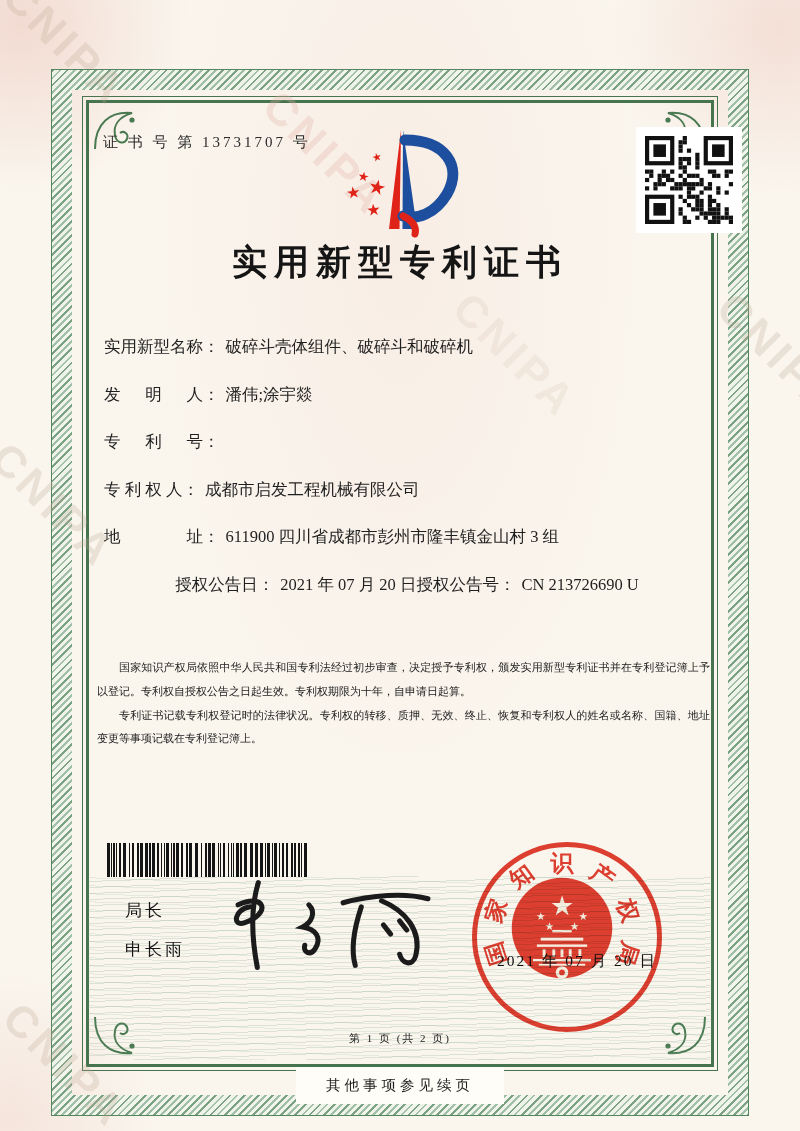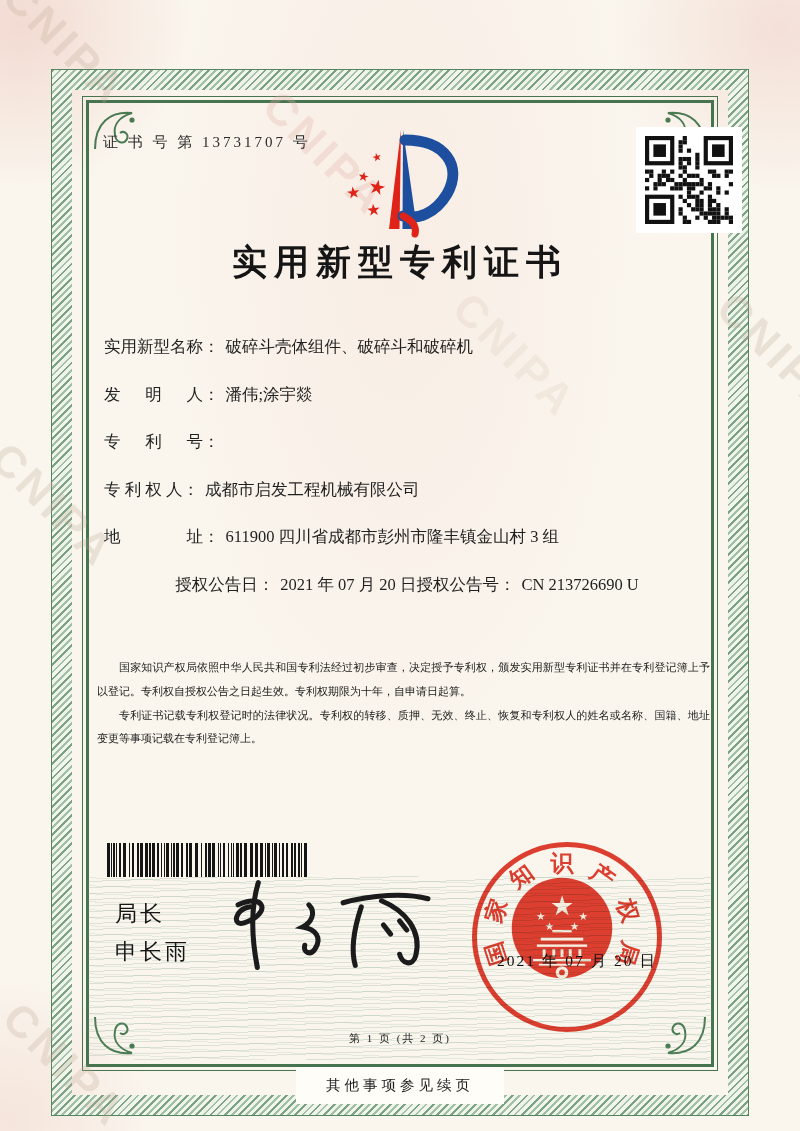--- a/index.html
+++ b/index.html
@@ -54,23 +54,23 @@
     font-size:11px;line-height:23.8px;text-align:justify;color:#1c1c1c;}
   .paras p{margin:0;text-indent:2em;}
 
   .waves{position:absolute;left:88px;right:88px;top:876px;height:184px;z-index:0;
     background-image:
       repeating-linear-gradient(178deg, transparent 0 5px, rgba(122,162,132,.24) 5px 6px),
       repeating-linear-gradient(182deg, transparent 0 7px, rgba(122,162,132,.16) 7px 8px);
   }
   .barcode{position:absolute;left:105px;top:843px;z-index:2;}
 
-  .officer{position:absolute;left:115px;top:899px;z-index:3;
-    font-family:"Liberation Sans","DejaVu Sans",sans-serif;font-size:22px;letter-spacing:3px;color:#161616;}
-  .officer .name{margin-top:8px;}
+  .officer{position:absolute;left:125px;top:899px;z-index:3;
+    font-family:"Liberation Sans","DejaVu Sans",sans-serif;font-size:17px;letter-spacing:3px;color:#161616;}
+  .officer .name{margin-top:16px;}
   .signature{position:absolute;left:224px;top:878px;width:212px;height:92px;z-index:3;}
   .signature svg{width:100%;height:100%;stroke:#1b1b1b;stroke-width:5;fill:none;stroke-linecap:round;}
 
   .seal{position:absolute;left:468px;top:838px;width:188px;height:188px;z-index:4;opacity:.92;mix-blend-mode:multiply;}
   .seal-ring{position:absolute;left:4px;top:4px;width:180px;height:180px;border:5.5px solid #df3020;border-radius:50%;}
   .seal-char{position:absolute;left:50%;top:50%;font-size:23px;font-weight:700;color:#df3020;z-index:2;}
   .emblem{position:absolute;left:36px;top:32px;width:116px;height:116px;}
   .seal-date{position:absolute;left:497px;top:951px;z-index:5;font-size:15.5px;letter-spacing:2px;color:#101010;}
 
   .page-num{position:absolute;left:0;top:1031px;width:100%;text-align:center;font-size:11px;letter-spacing:2px;color:#222;z-index:2;}

